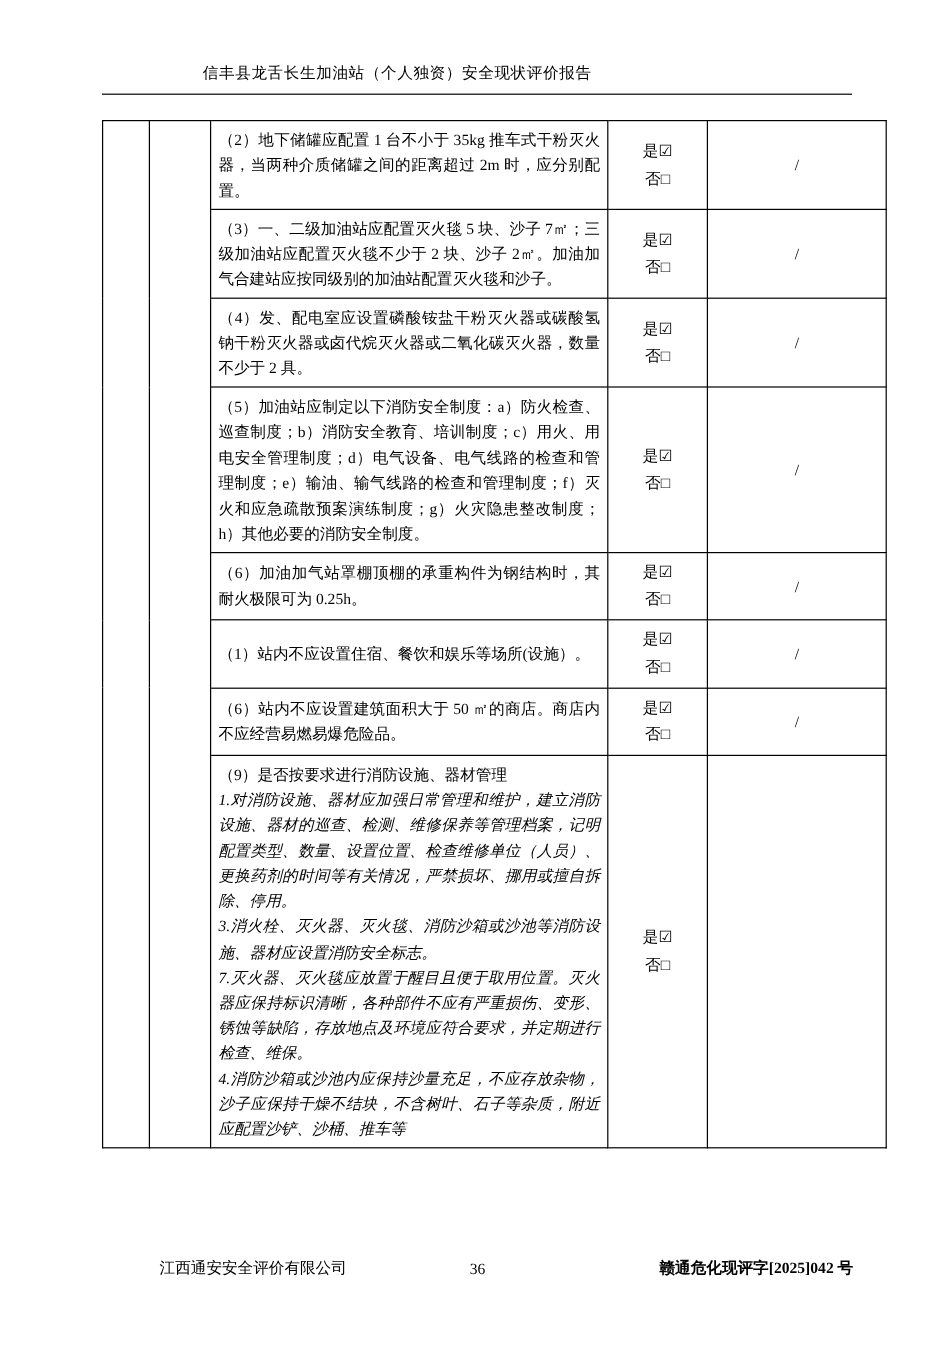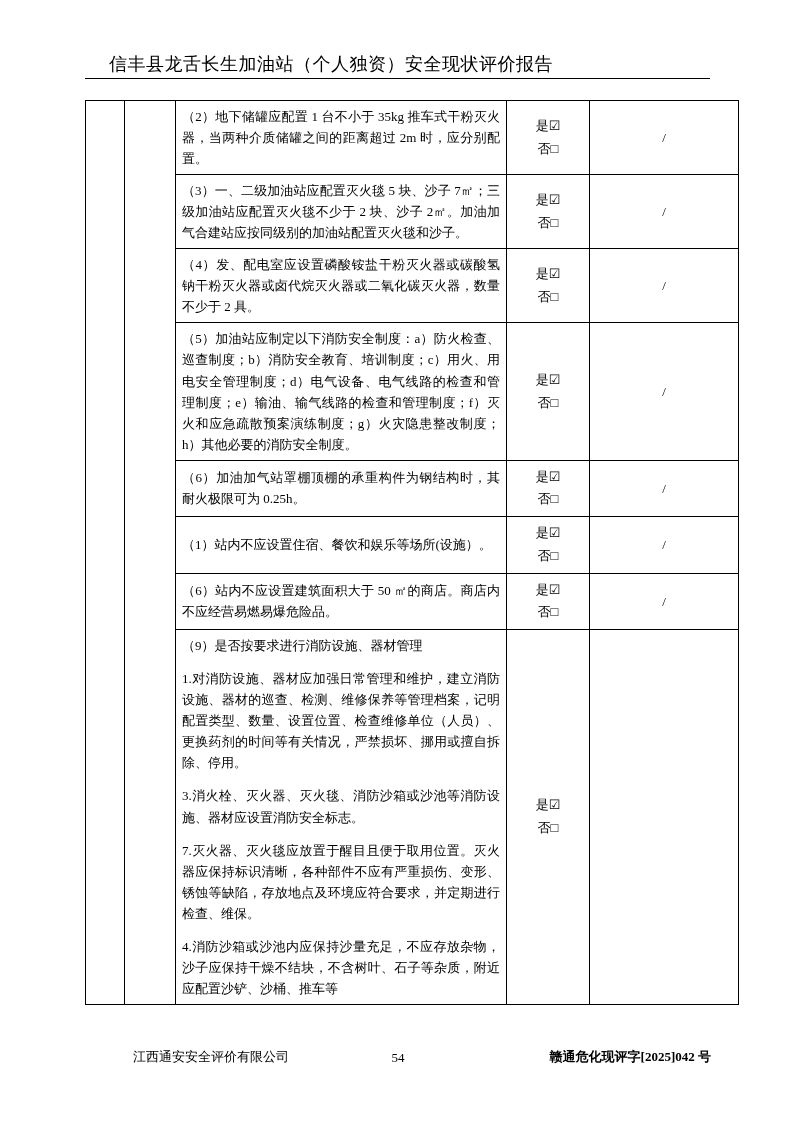--- a/index.html
+++ b/index.html
@@ -20,21 +20,21 @@
     height: 1122px;
     box-sizing: border-box;
   }
   .header {
     position: absolute;
     top: 52px;
     left: 0;
     width: 662px;
     text-align: center;
     font-family: "Liberation Serif", serif;
-    font-size: 18px;
+    font-size: 13px;
     letter-spacing: 0.5px;
   }
   .header-rule {
     position: absolute;
     top: 78px;
     left: 85px;
     width: 625px;
     border-bottom: 1.6px solid #000;
   }
   .content {
@@ -65,21 +65,21 @@
     white-space: nowrap;
     font-family: "Liberation Serif", serif;
     font-size: 13px;
     line-height: 1.75;
   }
   .note-slash {
     font-family: "Liberation Serif", serif;
     font-size: 14px;
   }
   .ptext { margin: 0; }
-  .ptext + .ptext { margin-top: 12px; }
+  .ptext + .ptext { margin-top: 0; font-style: italic; }
   .footer {
     position: absolute;
     bottom: 56px;
     left: 85px;
     width: 626px;
     font-family: "Liberation Serif", serif;
     font-size: 13px;
   }
   .footer-left {
     position: absolute;
@@ -192,17 +192,17 @@
           </td>
           <td class="col-note note-slash"></td>
         </tr>
 
       </tbody>
     </table>
   </div>
 
   <div class="footer">
     <span class="footer-left">江西通安安全评价有限公司</span>
-    <span class="footer-center">54</span>
+    <span class="footer-center">36</span>
     <span class="footer-right">赣通危化现评字[2025]042 号</span>
   </div>
 
 </div>
 
 </body></html>

